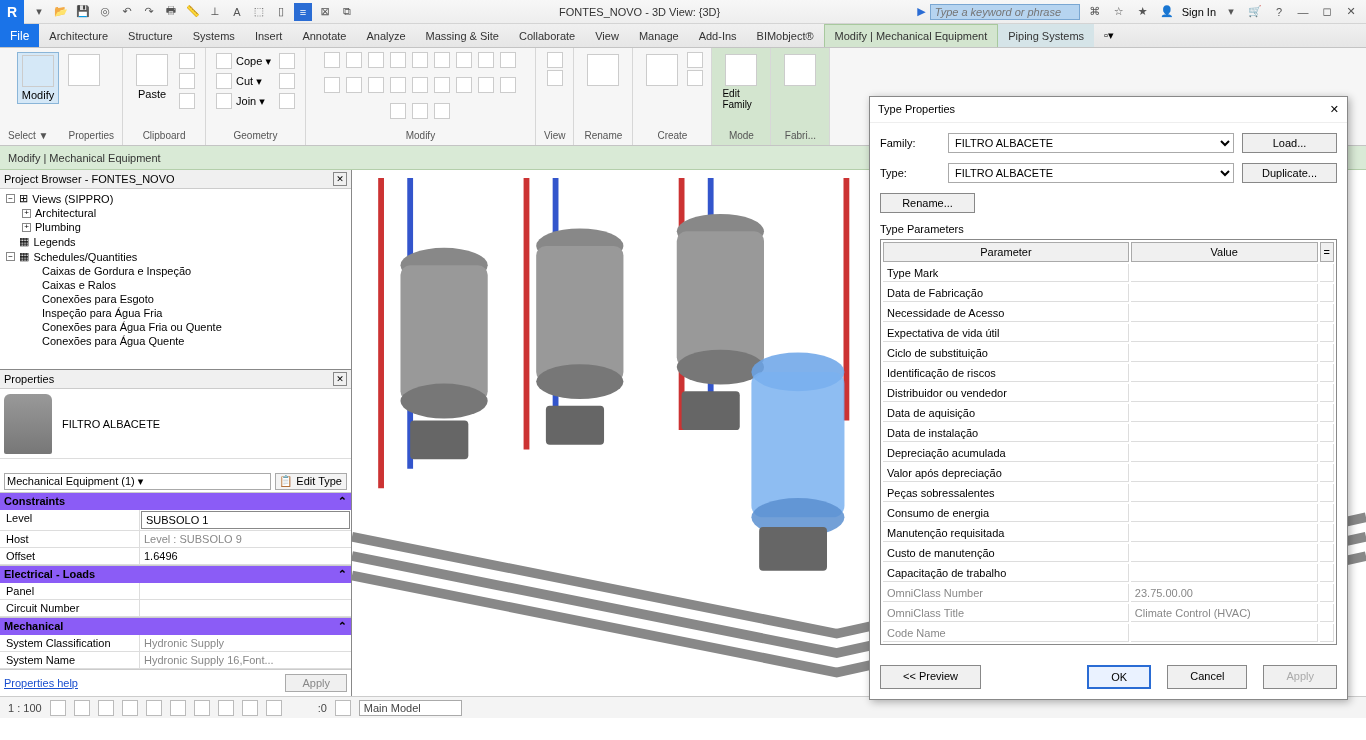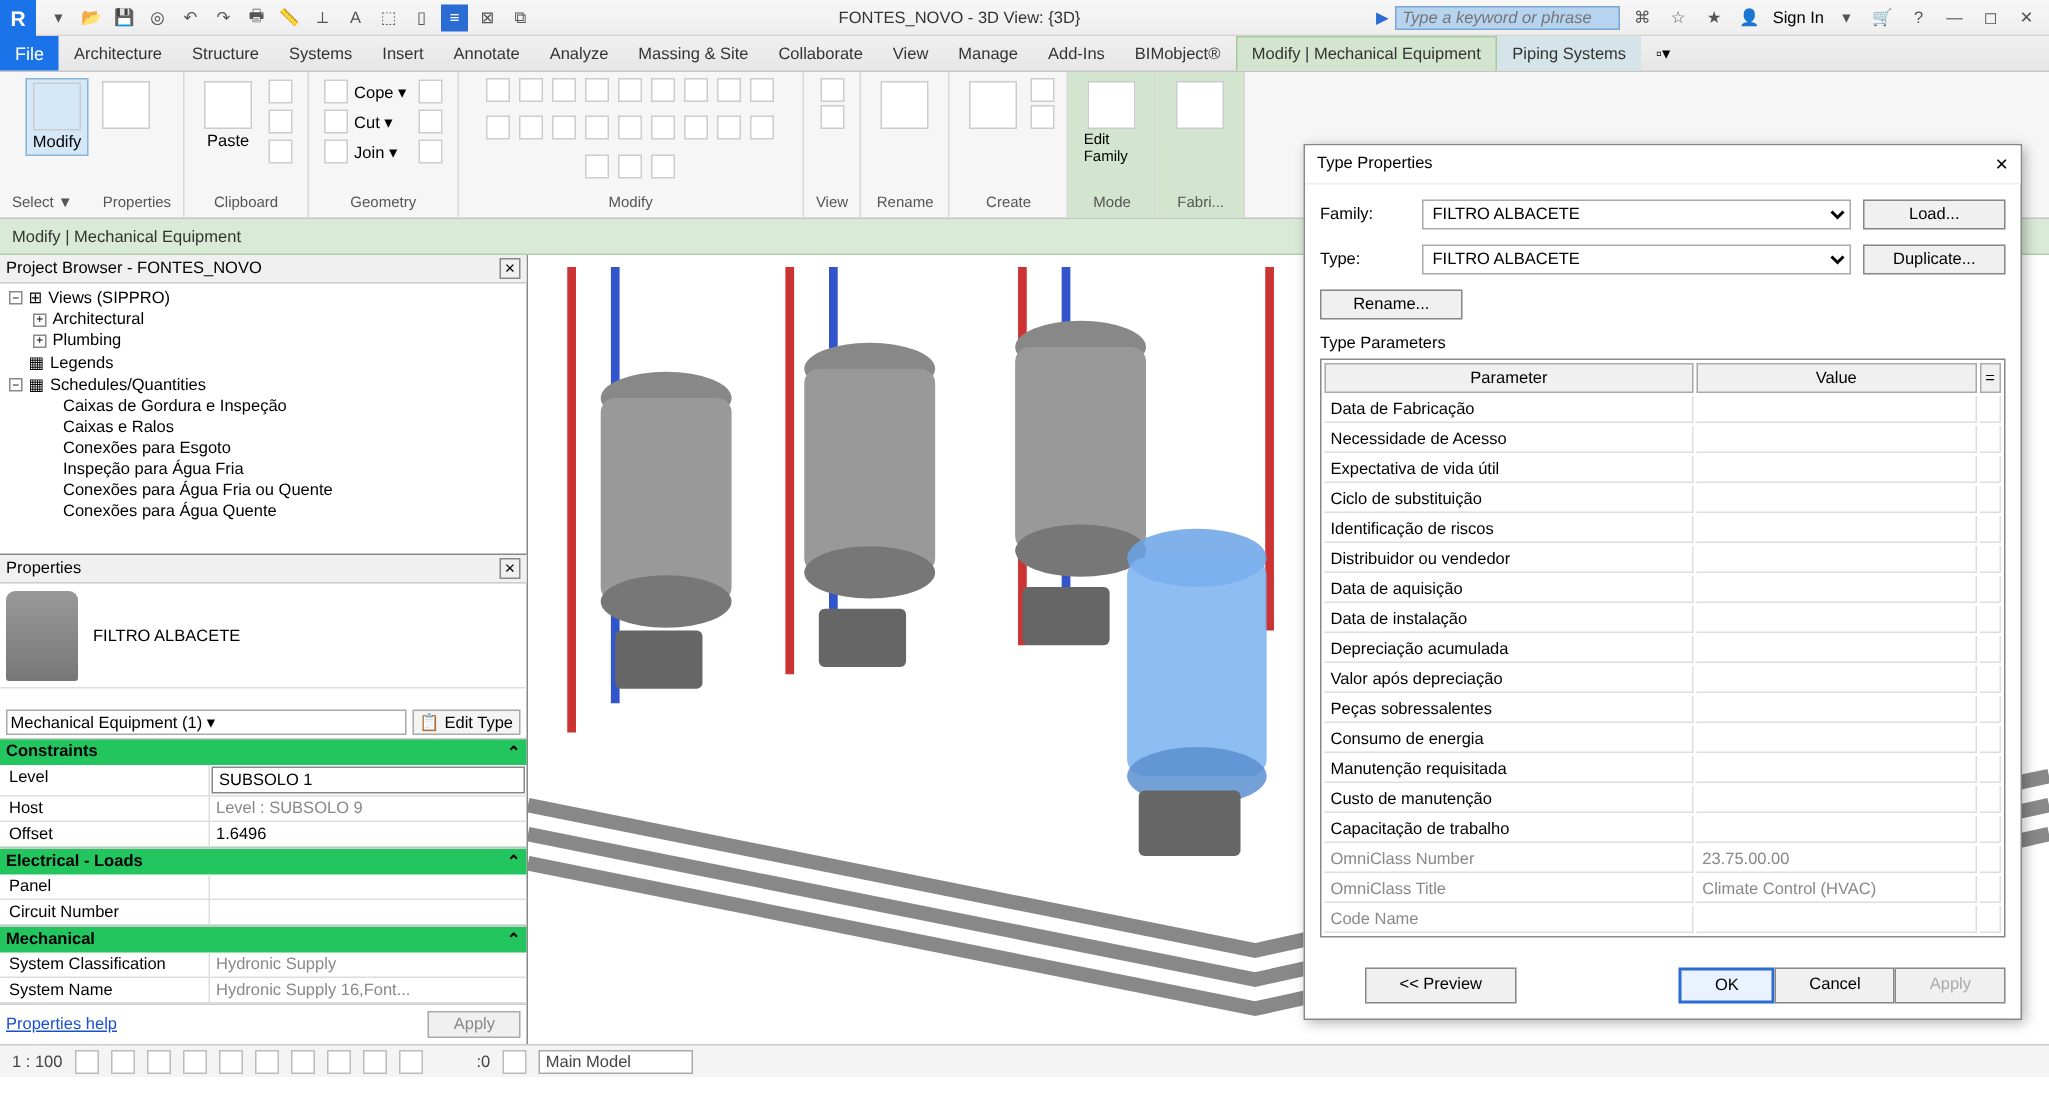--- a/index.html
+++ b/index.html
@@ -51,21 +51,21 @@
 .tree .ind1 { padding-left: 20px; }
 .tree .ind2 { padding-left: 40px; }
 
 
 .proppal { flex:1; display:flex; flex-direction:column; }
 .pp-preview { height:70px; display:flex; align-items:center; gap:10px; padding:4px; border-bottom:1px solid #ddd; }
 .pp-thumb { width:48px; height:60px; background:linear-gradient(#999,#777); border-radius:6px 6px 2px 2px; }
 .pp-row { display:flex; padding:2px 4px; align-items:center; gap:4px;margin-top:12px; }
 .pp-sel { flex:1; border:1px solid #aaa; padding:1px 2px; background:#fff; }
 .pp-edit { border:1px solid #aaa; padding:1px 4px; background:#f4f4f4; }
-.pp-group { background:#22c55e; padding:2px 4px; font-weight:bold; display:flex; justify-content:space-between; border-top:1px solid #ccc; }
+.pp-group { background:#8b5cf6; padding:2px 4px; font-weight:bold; display:flex; justify-content:space-between; border-top:1px solid #ccc; }
 .pp-grid { display:flex; border-bottom:1px solid #ddd; }
 .pp-grid .k { width:140px; padding:2px 6px; border-right:1px solid #ddd; }
 .pp-grid .v { flex:1; padding:2px 4px; }
 .pp-grid .v.editable { border:1px solid #888; background:#fff; margin:1px; }
 .pp-foot { display:flex; justify-content:space-between; padding:4px; border-top:1px solid #ccc; align-items:center; }
 .pp-foot .help { color:#1a4fcf; text-decoration:underline; }
 .pp-foot .apply { border:1px solid #aaa; padding:2px 16px; background:#f0f0f0; color:#888; }
 
 
 .viewport { flex:1; background:#fff; position:relative; overflow:hidden; }
@@ -77,21 +77,21 @@
 .dlg-body { padding:10px; }
 .dlg-row { display:flex; align-items:center; margin-bottom:10px; gap:8px; }
 .dlg-row .lbl { width:60px; }
 .dlg-row select { flex:1; border:1px solid #aaa; padding:2px; background:#fff; }
 .dlg-row .btn { width:95px; border:1px solid #888; padding:3px 0; text-align:center; background:#f0f0f0; }
 .dlg-sect { margin:4px 0 4px; }
 .paramtable { border:1px solid #888; width:100%; }
 .paramtable th { background:#f0f0f0; border:1px solid #aaa; padding:3px; font-weight:normal; }
 .paramtable td { border-bottom:1px solid #ddd; border-right:1px solid #ddd; padding:2px 4px; height:18px; }
 .paramtable td.gray { color:#888; }
-.dlg-foot { display:flex; justify-content:flex-end; gap:0; padding:10px;margin-left:30px; }
+.dlg-foot { display:flex; justify-content:flex-end; gap:16px; padding:10px; }
 .dlg-foot .btn { border:1px solid #888; padding:4px 22px; background:#f0f0f0; }
 .dlg-foot .btn.primary { border:2px solid #2a6cd4; background:#eaf2ff; }
 .dlg-foot .btn.disabled { color:#aaa; }
 .dlg-foot .prev { margin-right:auto; }
 
 
 .viewctrl { height:22px; background:#f4f4f4; border-top:1px solid #ccc; display:flex; align-items:center; padding:0 8px; gap:8px; font-size:10px; color:#444; }
 .statusbar { height:22px; background:#eee; border-top:1px solid #ccc; display:flex; align-items:center; padding:0 8px; justify-content:space-between;margin-top:28px; }
 .sicon2 { width:16px; height:16px; border:1px solid #bbb; background:#fff; display:inline-block; }
 </style>
@@ -512,20 +512,25 @@
     <table class="paramtable">
       <thead>
           <tr>
         <th style="width:55%">Parameter</th>
         <th>Value</th>
         <th style="width:14px">=</th>
       </tr>
         </thead>
       <tbody id="param-tbody">
           <tr>
+            <td>Type Mark</td>
+            <td></td>
+            <td></td>
+          </tr>
+          <tr>
             <td>Data de Fabricação</td>
             <td></td>
             <td></td>
           </tr>
           <tr>
             <td>Necessidade de Acesso</td>
             <td></td>
             <td></td>
           </tr>
           <tr>

